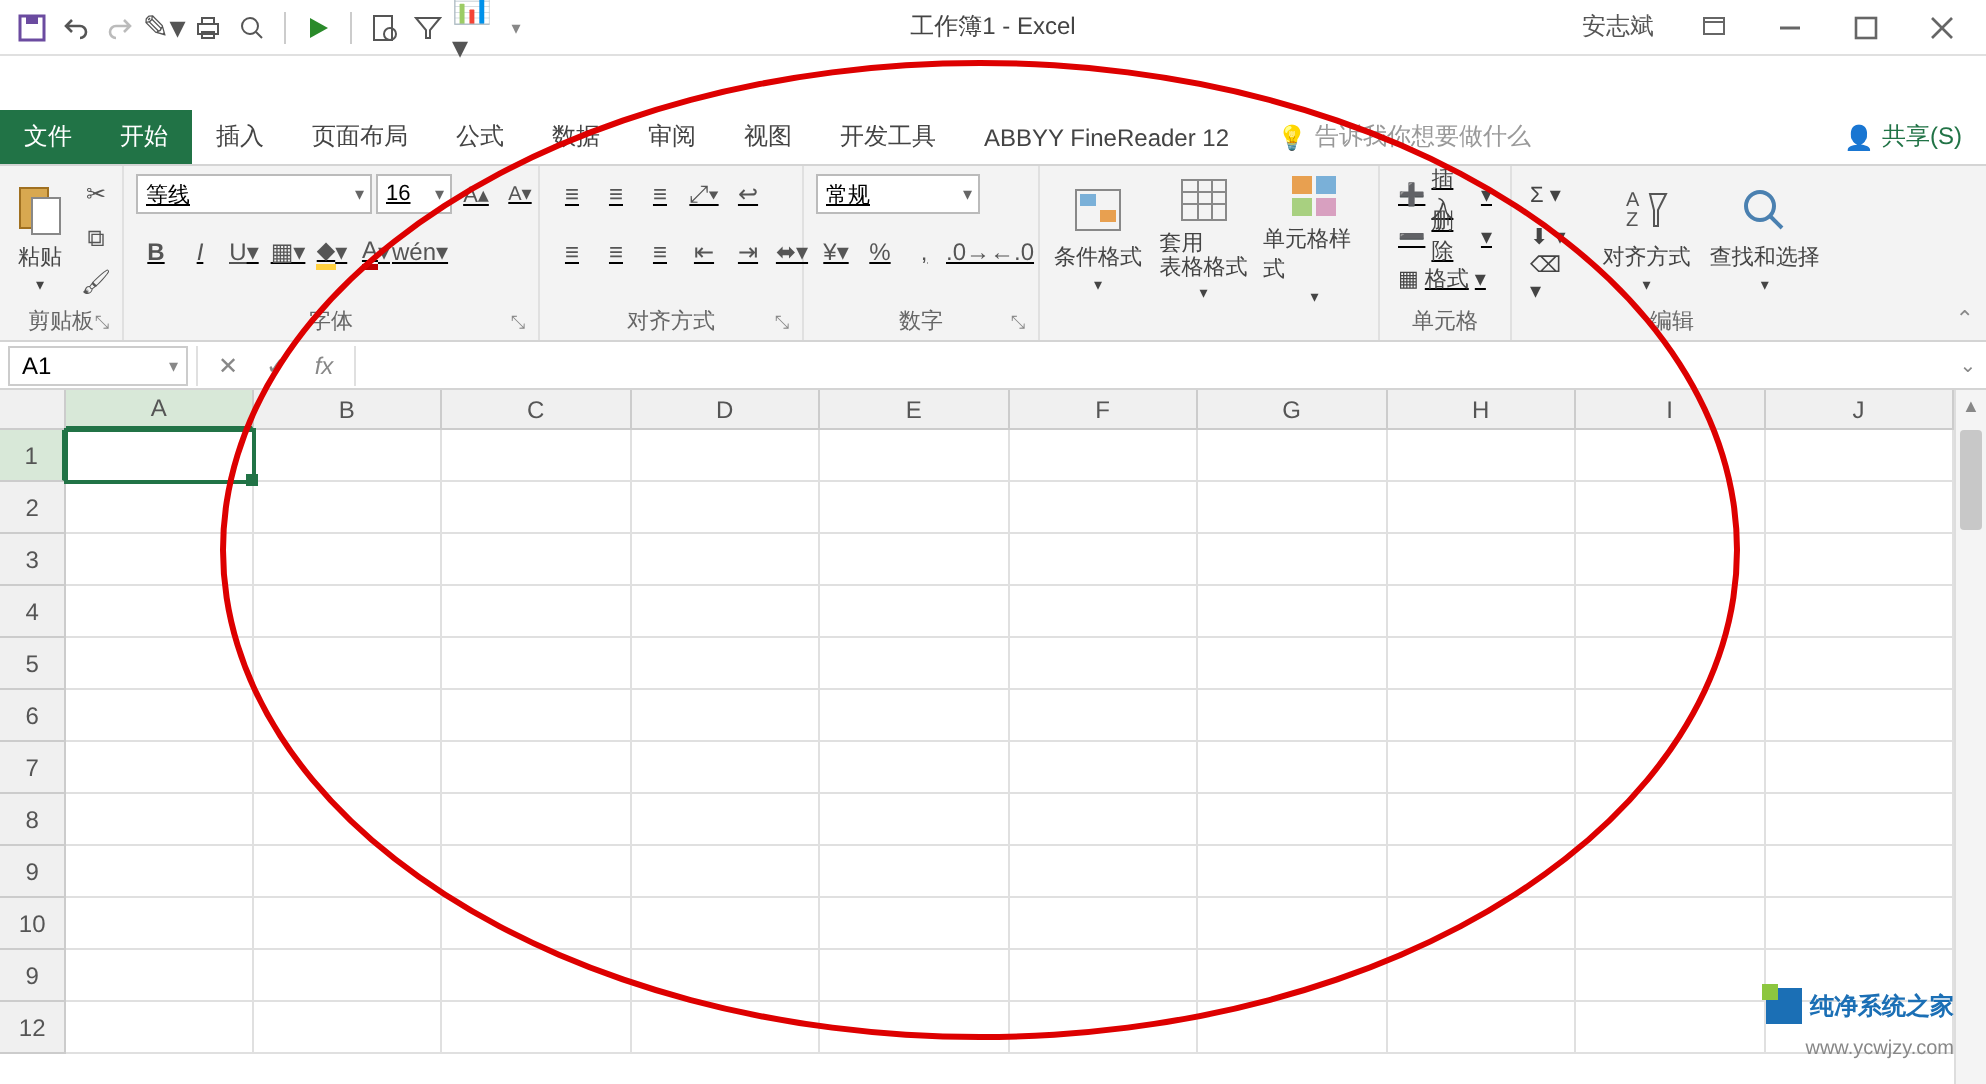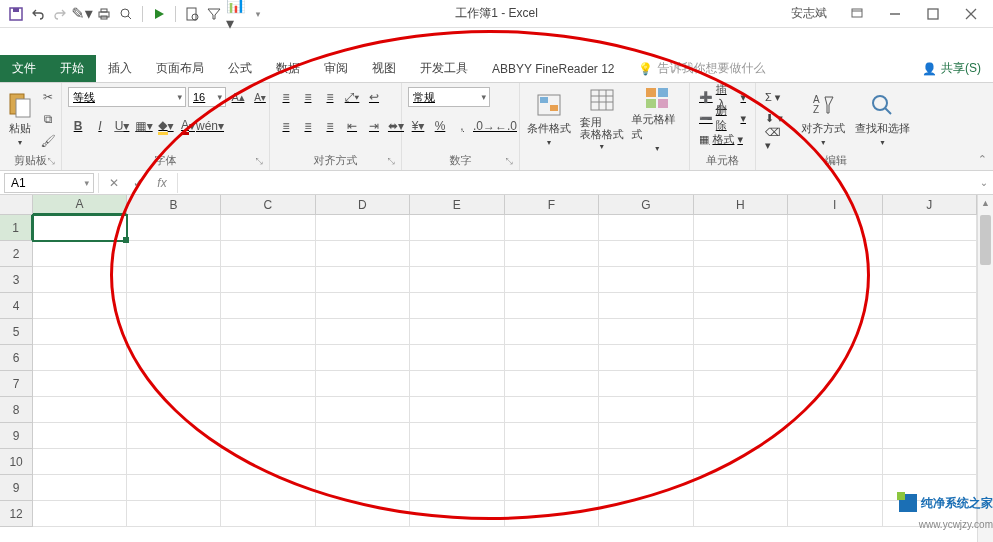--- a/index.html
+++ b/index.html
@@ -64,21 +64,21 @@
 .cell.active { outline: 2px solid #217346; outline-offset: -1px; position: relative; }
 .cell.active::after { content: ""; position: absolute; right: -3px; bottom: -3px; width: 6px; height: 6px; background: #217346; }
 .vscroll { width: 16px; background: #f4f4f4; border-left: 1px solid #ddd; position: relative; }
 .vscroll .thumb { position: absolute; top: 20px; left: 2px; right: 2px; height: 50px; background: #c8c8c8; border-radius: 2px; }
 .vscroll .arr { height: 16px; color: #888; display: flex; align-items: center; justify-content: center; font-size: 9px; cursor: pointer; }
 
 
 .ellipse { position: absolute; border: 3px solid #d00; border-radius: 50%; pointer-events: none; z-index: 50; }
 
 
-.wm { position: absolute; right: 0; font-size: 12px; color: #1b6fb5; font-weight: bold; z-index: 60; display: flex; align-items: center; gap: 4px; margin-top: 12px; }
+.wm { position: absolute; right: 16px; font-size: 12px; color: #1b6fb5; font-weight: bold; z-index: 60; display: flex; align-items: center; gap: 4px; margin-top: 12px; }
 .wm .logo { width: 18px; height: 18px; background: #1b6fb5; position: relative; }
 .wm .logo::before { content:""; position:absolute; width:8px; height:8px; background:#8cc63f; left:-2px; top:-2px; }
 .wm .sub { font-size: 10px; color: #888; font-weight: normal; }
 
 svg { display: block; }
 </style>
 </head>
 <body>
 
 <div class="titlebar">

